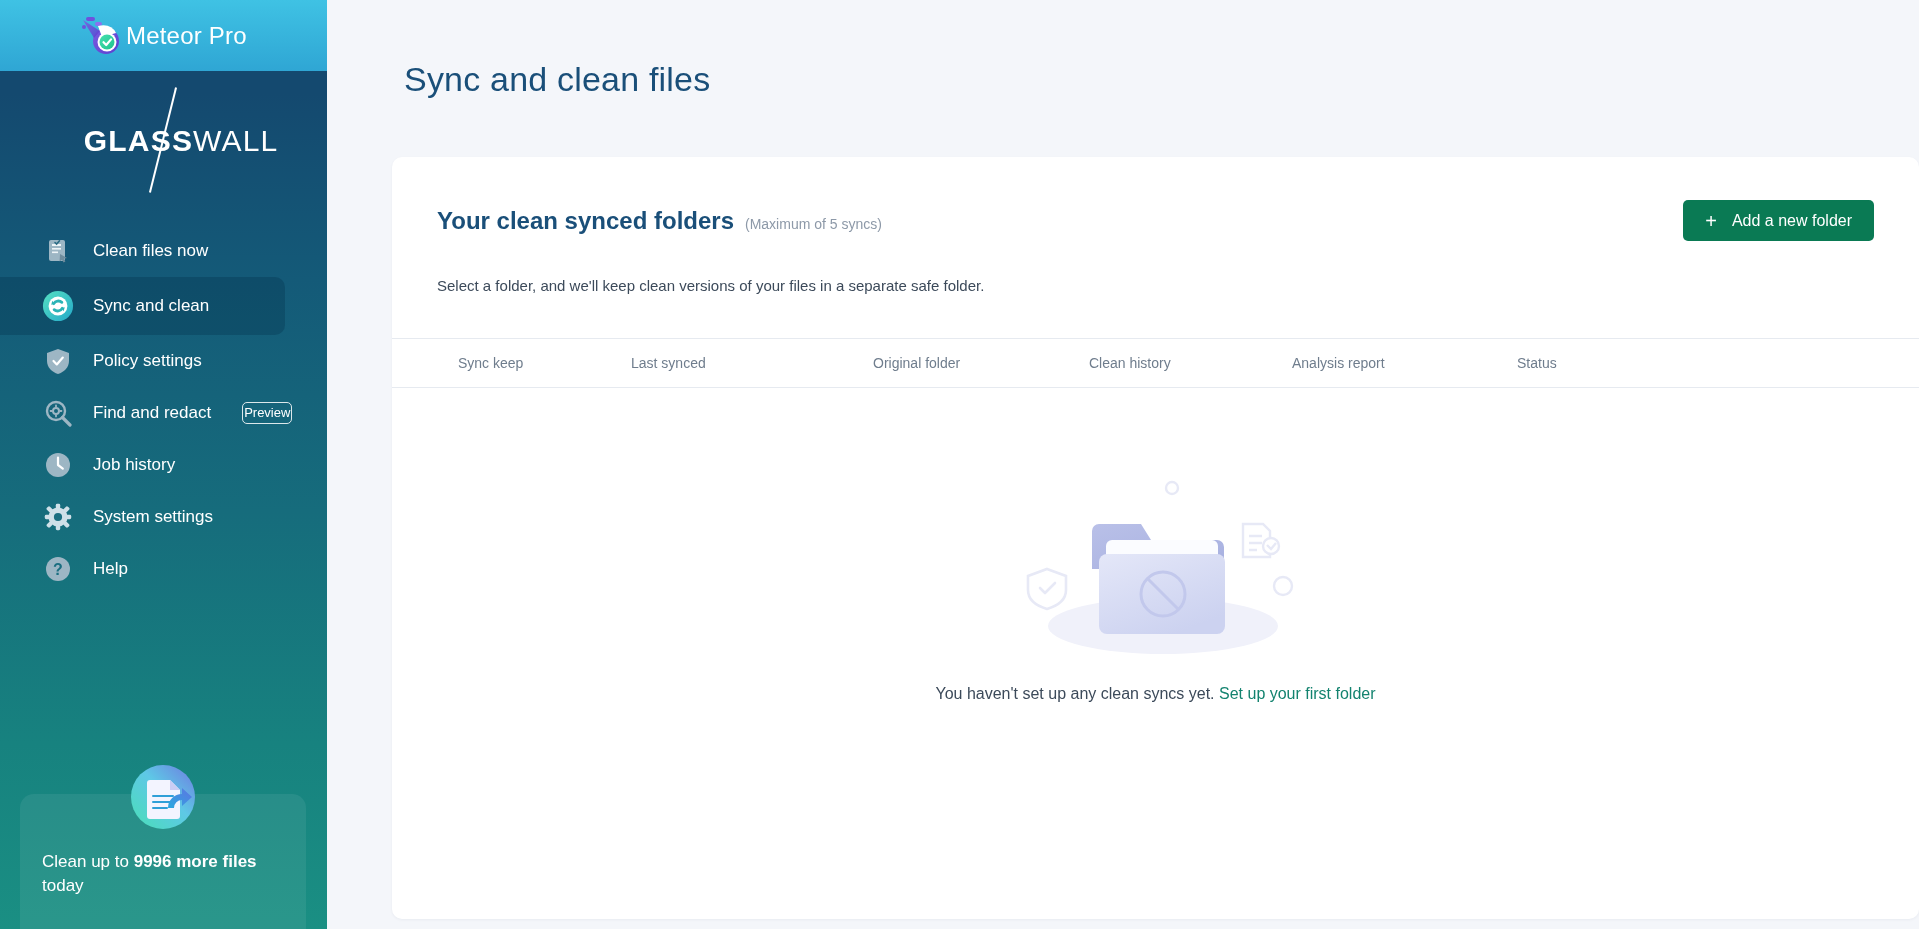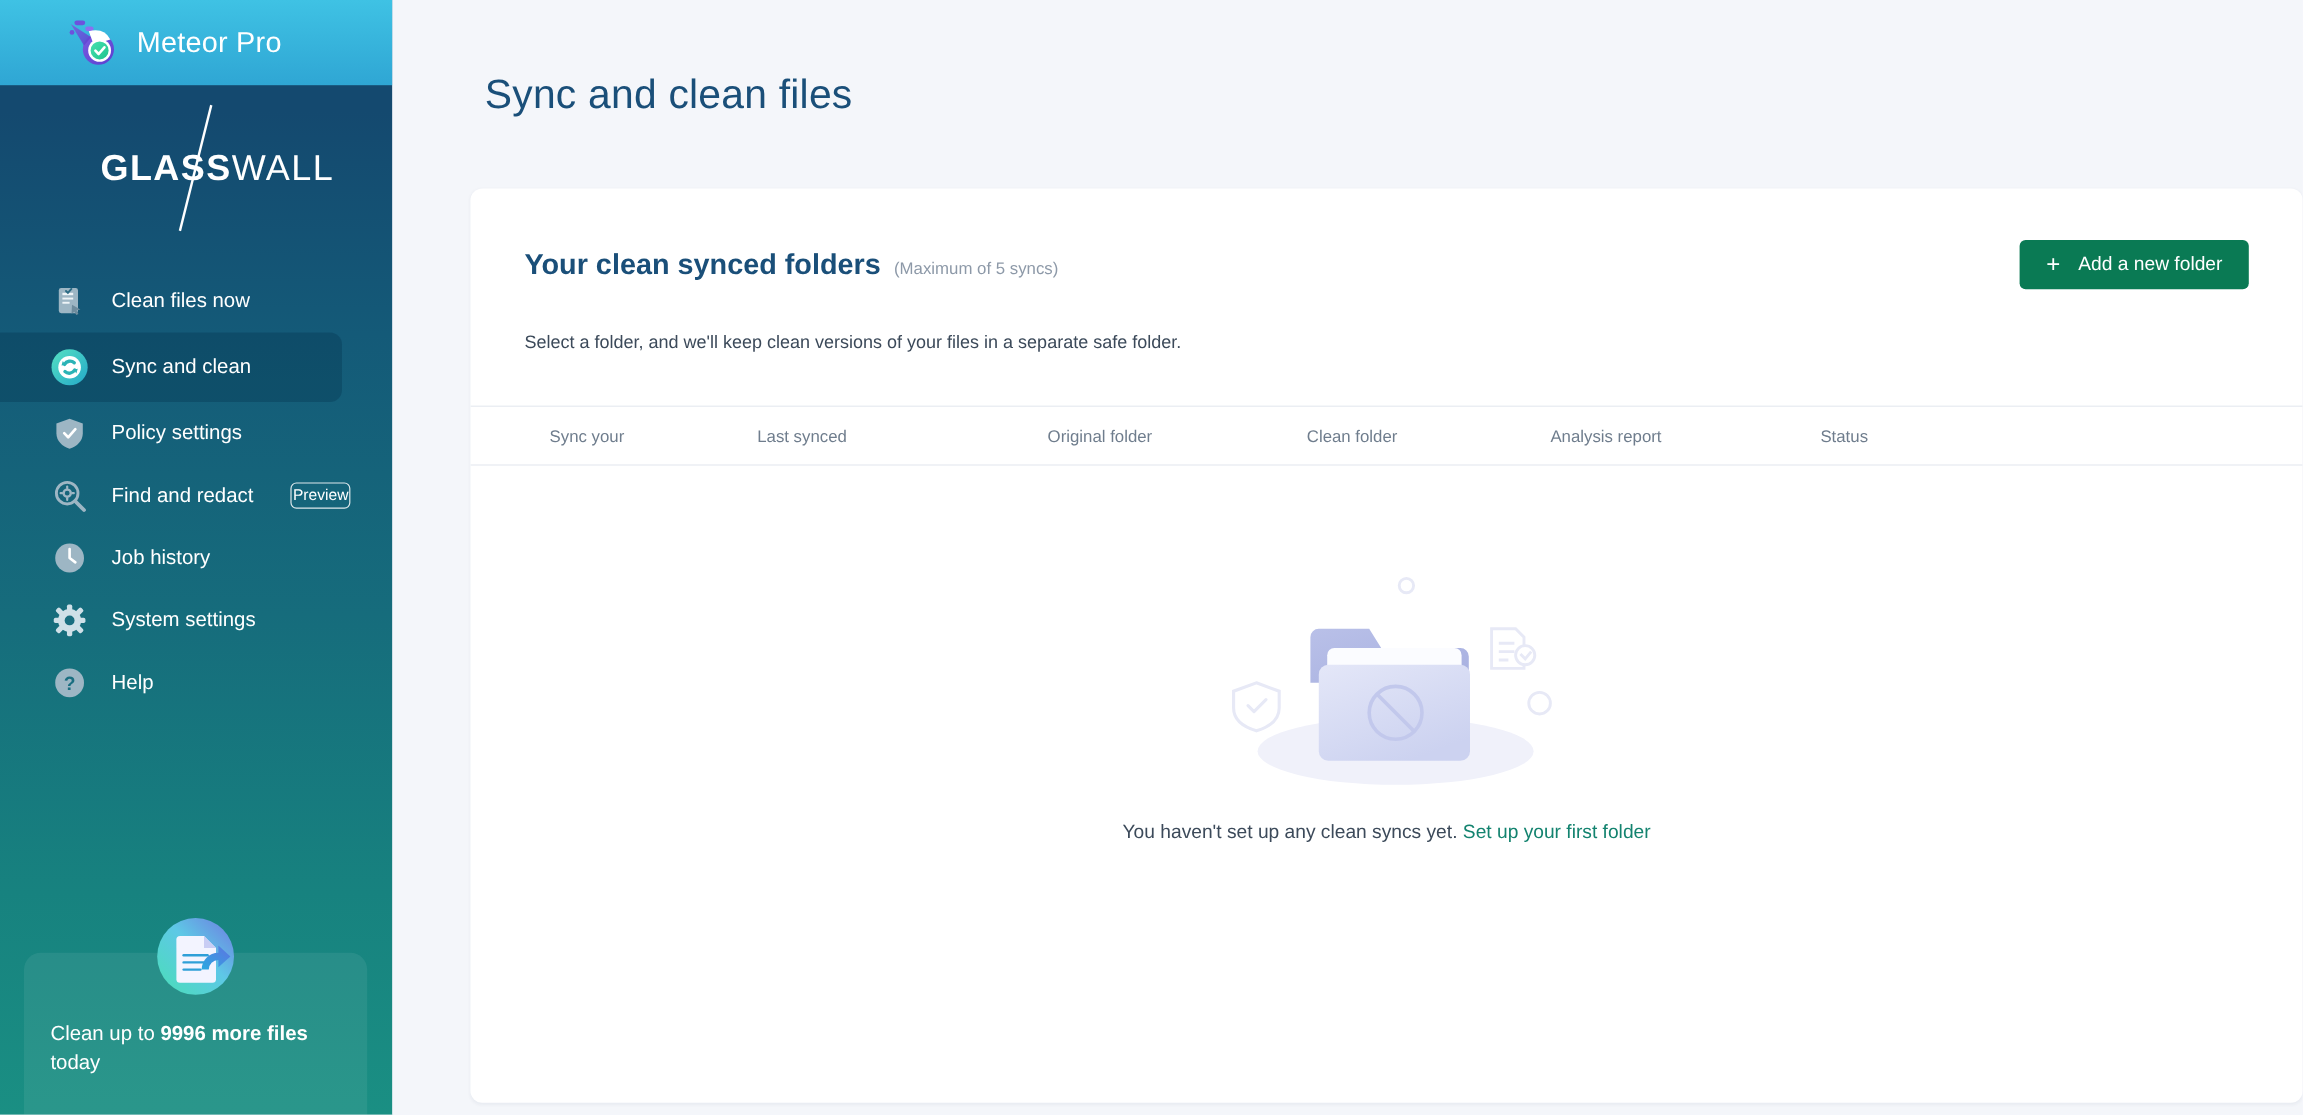--- a/index.html
+++ b/index.html
@@ -17,22 +17,22 @@
     position: relative;
     background: linear-gradient(180deg,
        #14496f 0%, #14496f 10%, #145a78 30%,
        #166c7c 55%, #17827f 80%, #1a8f83 100%);
     display: flex; flex-direction: column;
     flex: 0 0 327px;
   }
   .brandbar {
     height: 71px; flex: 0 0 71px;
     background: linear-gradient(180deg,#3fc2e4 0%, #2fa6d4 100%);
-    display: flex; align-items: center; gap: 14px;
-    padding-left: 54px;
+    display: flex; align-items: center; gap: 2px;
+    padding-left: 78px;
   }
   .meteor-logo { width: 46px; height: 46px; position: relative; flex: 0 0 46px; }
   .brand-text {
     color: #ffffff; font-size: 24px; letter-spacing: .2px;
   }
   .gw-logo {
     height: 120px; display: flex; align-items: center;
     justify-content: center; position: relative;
     margin-top: 10px;
   }
@@ -321,24 +321,24 @@
 
         <button class="add-btn">
           <span class="plus">+</span>
           <span>Add a new folder</span>
         </button>
       </div>
 
       <div class="divider"></div>
 
       <div class="thead">
-        <div class="th c1">Sync your</div>
+        <div class="th c1">Sync keep</div>
         <div class="th c2">Last synced</div>
         <div class="th c3">Original folder</div>
-        <div class="th c4">Clean folder</div>
+        <div class="th c4">Clean history</div>
         <div class="th c5">Analysis report</div>
         <div class="th c6">Status</div>
       </div>
 
       <div class="divider" style="margin-top:0"></div>
 
       <div class="empty">
         <span class="empty-illu">
           <svg viewBox="0 0 290 185" width="290" height="185">
             <defs>

